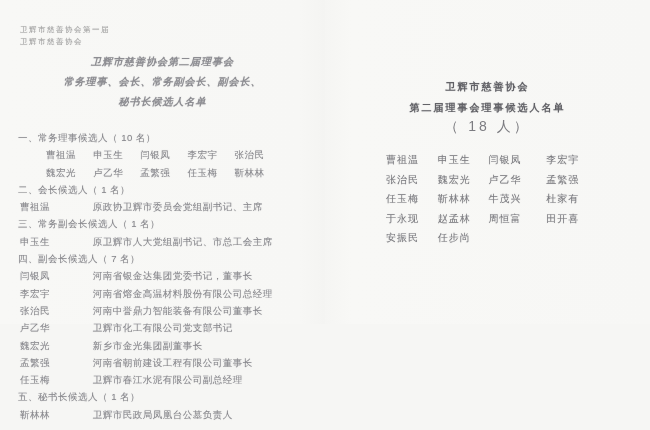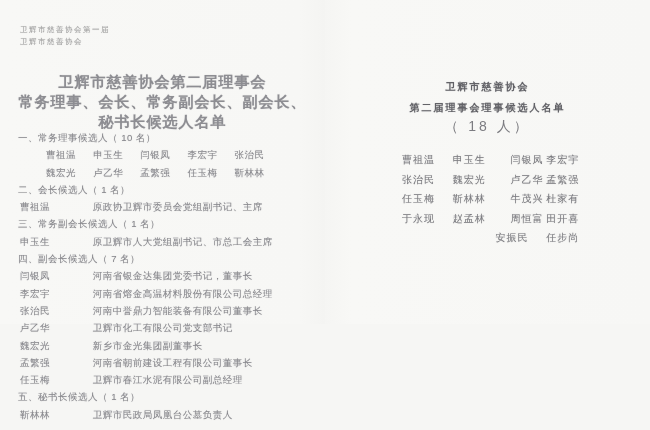--- a/index.html
+++ b/index.html
@@ -13,37 +13,37 @@
   .page.left{left:0;background:linear-gradient(90deg,#f8f8f6 0%,#f7f7f5 92%,#f4f4f2 100%);}
   .page.right{left:325px;background:linear-gradient(90deg,#f5f5f3 0%,#f8f8f6 8%,#f7f7f5 100%);}
 
   .corner{position:absolute;font-size:7.5px;line-height:12px;color:#a2a2a2;
     letter-spacing:1.5px;text-shadow:0 0 1px rgba(160,160,160,.4);}
   .page.left  .corner{left:20px;top:24px;}
   .page.right .corner{left:30px;top:39px;}
 
   .title{position:absolute;left:0;right:0;text-align:center;color:#8d8d92;
     font-weight:700;text-shadow:0 0 1px rgba(140,140,145,.45);}
-  .page.left  .title{top:72px;font-size:15px;line-height:20px;letter-spacing:1px;}
+  .page.left  .title{top:52px;font-size:10px;line-height:20px;letter-spacing:1px;font-style:italic;}
   .page.right .title{top:76px;font-size:10px;line-height:21px;letter-spacing:2px;color:#626267;}
   .count{position:absolute;left:0;right:0;top:118px;text-align:center;
     font-size:14px;color:#7c7c81;letter-spacing:3px;}
 
   .content{position:absolute;left:0;right:0;top:129px;
     font-size:9.5px;color:#87878c;text-shadow:0 0 1px rgba(135,135,140,.35);}
   .content .row{height:17.3px;line-height:17.3px;white-space:nowrap;}
   .row.h{padding-left:18px;letter-spacing:.5px;}
   .row.nr{padding-left:46px;}
   .row.nr span{display:inline-block;width:44.5px;letter-spacing:.5px;}
   .row.en{padding-left:20px;}
   .row.en .nm{display:inline-block;width:70px;letter-spacing:.5px;}
   .row.en .ds{letter-spacing:.5px;}
 
   .grid{position:absolute;left:61px;top:150px;font-size:10px;color:#7a7a7f;
-    text-shadow:0 0 1px rgba(122,122,127,.35);text-align:right;}
+    text-shadow:0 0 1px rgba(122,122,127,.35);}
   .grid .grow{height:19.6px;line-height:19.6px;white-space:nowrap;}
   .grid .grow span{display:inline-block;letter-spacing:1px;}
   .grid .grow span:nth-child(1){width:49px;}
   .grid .grow span:nth-child(2){width:48px;}
   .grid .grow span:nth-child(3){width:55px;}
 </style>
 </head>
 <body>
 
 <div class="sheet">

